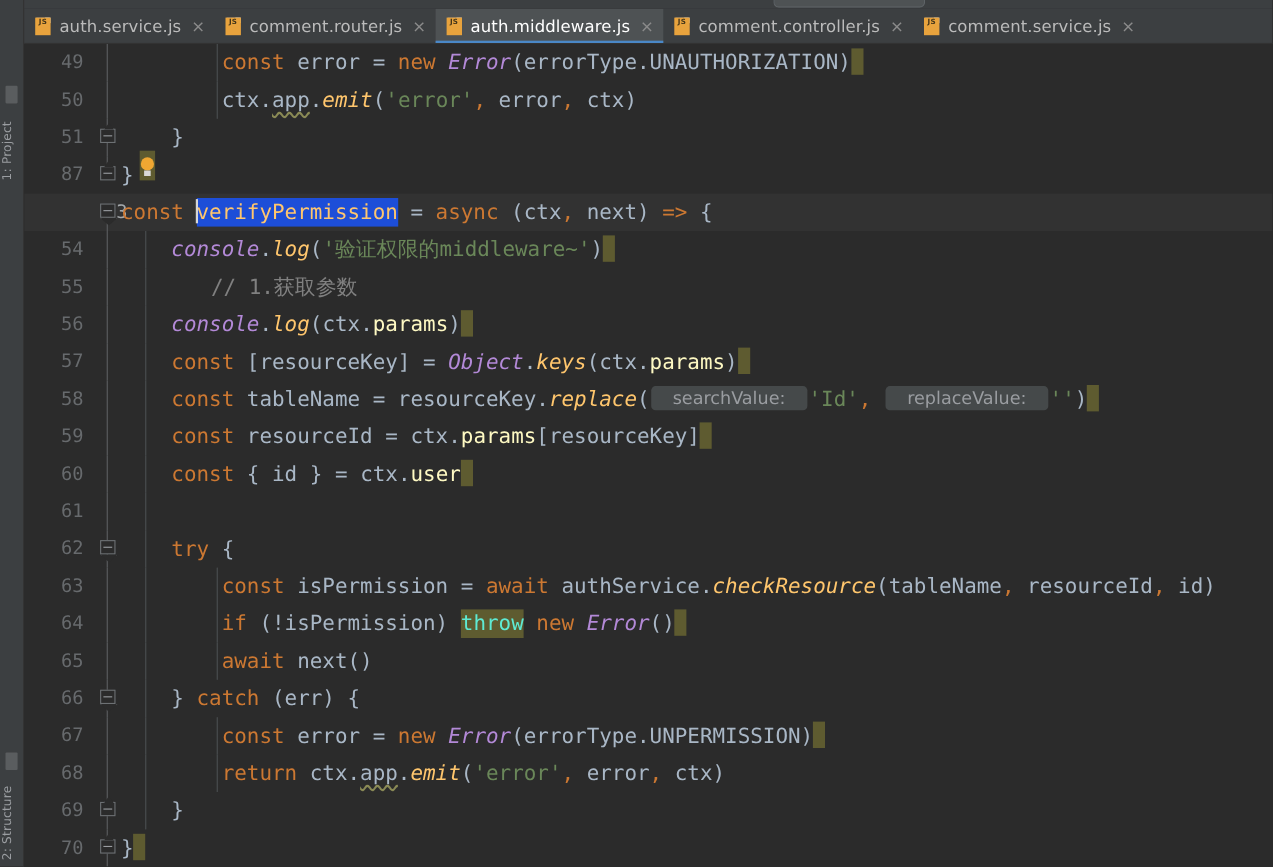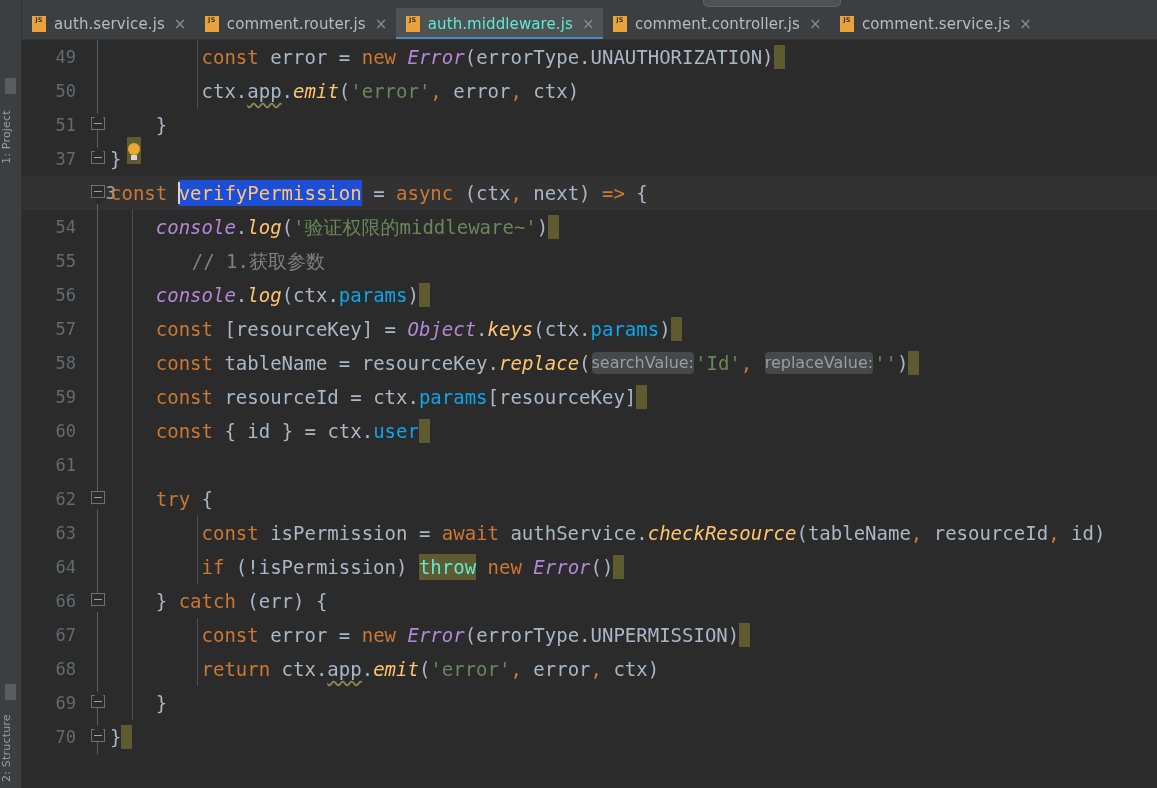--- a/index.html
+++ b/index.html
@@ -98,21 +98,21 @@
     background: #4e5254;
   }
   .tab.active::after {
     content: "";
     position: absolute;
     left: 0; right: 0; bottom: 0;
     height: 3px;
     background: #4a88c7;
   }
   .tab-label { letter-spacing: .1px; }
-  .tab.active .tab-label { color: #5eead4; }
+  .tab.active .tab-label { color: #ffffff; }
 
   
   .js-icon {
     position: relative;
     width: 15px; height: 16px;
     flex: 0 0 auto;
   }
   .js-icon .page {
     position: absolute;
     left: 1px; top: 0;
@@ -255,27 +255,27 @@
 
   
   .kw      { color: #cc7832; }
   .ident   { color: #a9b7c6; }
   .fn      { color: #ffc66d; font-style: italic; }          
   .cls     { color: #b389d7; font-style: italic; }          
   .str     { color: #6a8759; }          
   .cmt     { color: #808080; margin-left: 36px; }          
   .punc    { color: #a9b7c6; }
   .comma   { color: #cc7832; }
-  .local   { color: #0ea5e9; }
+  .local   { color: #fef9c3; }
   .param-hint {
     display: inline-block;
     background: #45494a;
     color: #9a9da1;
     border-radius: 4px;
-    padding: 1px 0;
+    padding: 1px 20px;
     font-size: 16px;
     line-height: 20px;
     vertical-align: 2px;
     margin: 0 1px;
     font-family: "DejaVu Sans", sans-serif;
   }
   .hl-ident {
     background: #1d4ed8;
     color: #ffc66d;
     padding: 2px 0;
@@ -424,21 +424,21 @@
 
     <div class="row">
       <span class="gutter-num">51</span>
       <span class="gutter-fold">
         <span class="fold-rail"></span><span class="fold-box up"></span>
       </span>
       <span class="code"><span class="punc">    }</span></span>
     </div>
 
     <div class="row">
-      <span class="gutter-num">37</span>
+      <span class="gutter-num">87</span>
       <span class="gutter-fold">
         <span class="fold-rail half-top"></span><span class="fold-box up"></span>
       </span>
       <span class="code"><span class="punc">}</span></span>
       <span class="bulb">
         <span class="plate"></span><span class="glass"></span><span class="base"></span>
       </span>
     </div>
 
     <div class="row caret-line">
@@ -523,20 +523,27 @@
     </div>
 
     <div class="row">
       <span class="gutter-num">64</span>
       <span class="gutter-fold"><span class="fold-rail"></span></span>
       <span class="indent-guide" style="left:110px"></span>
       <span class="indent-guide" style="left:175px"></span>
       <span class="code"><span class="punc">        </span><span class="kw">if</span><span class="punc"> (!</span><span class="ident">isPermission</span><span class="punc">) </span><span class="hl-kw">throw</span><span class="punc"> </span><span class="kw">new</span> <span class="cls">Error</span><span class="punc">()</span><span class="eol-marker"></span></span>
     </div>
 
+    <div class="row">
+      <span class="gutter-num">65</span>
+      <span class="gutter-fold"><span class="fold-rail"></span></span>
+      <span class="indent-guide" style="left:110px"></span>
+      <span class="indent-guide" style="left:175px"></span>
+      <span class="code"><span class="punc">        </span><span class="kw">await</span><span class="ident"> next</span><span class="punc">()</span></span>
+    </div>
 
     <div class="row">
       <span class="gutter-num">66</span>
       <span class="gutter-fold">
         <span class="fold-rail"></span><span class="fold-box down"></span>
       </span>
       <span class="indent-guide" style="left:110px"></span>
       <span class="code"><span class="punc">    } </span><span class="kw">catch</span><span class="punc"> (</span><span class="ident">err</span><span class="punc">) {</span></span>
     </div>
 

